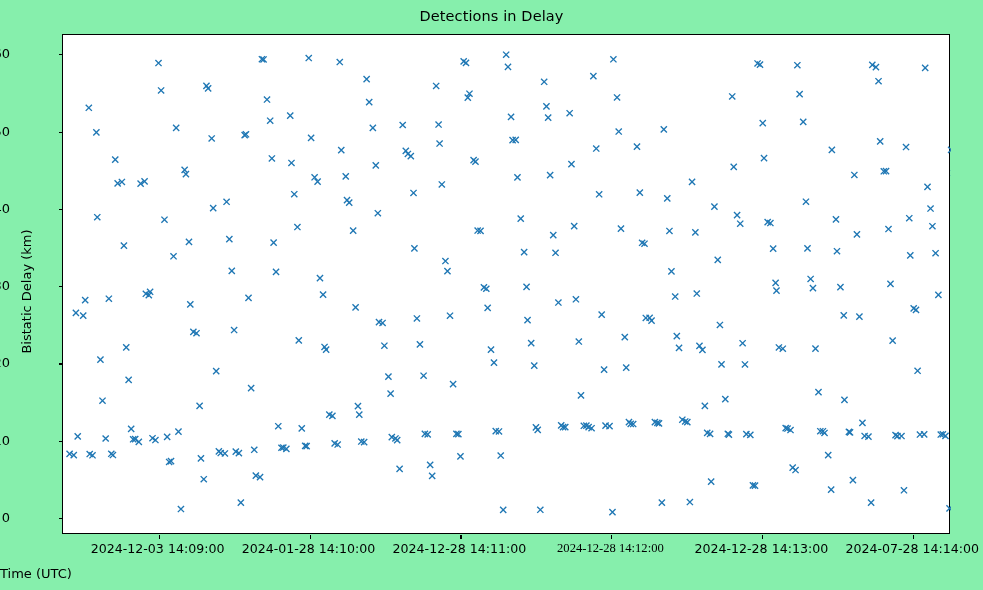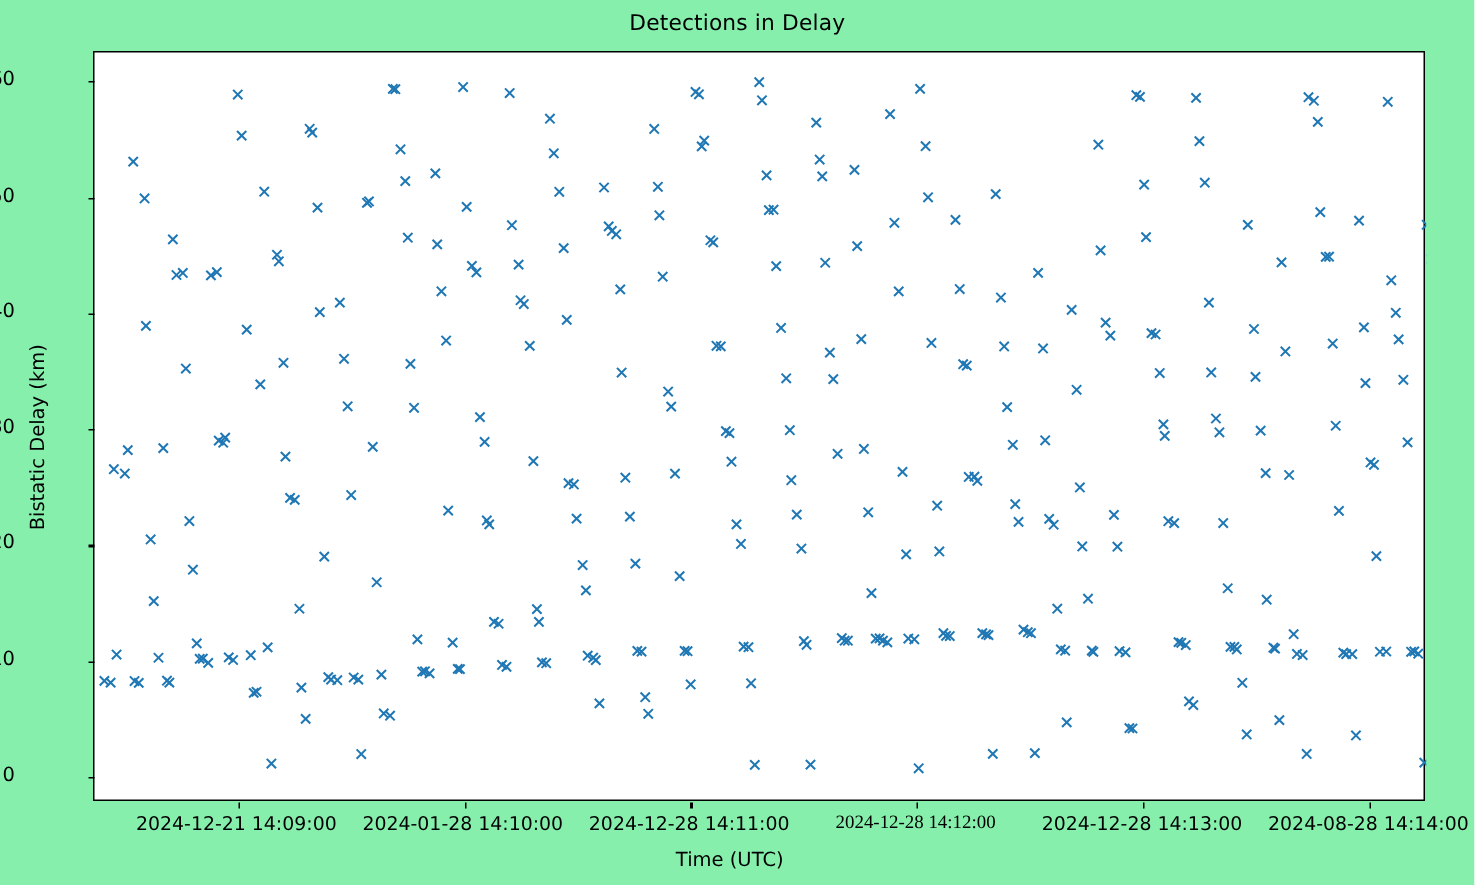--- a/index.html
+++ b/index.html
@@ -77,21 +77,21 @@
     font-size: 12.6px;
     color: #000000;
     white-space: nowrap;
     transform: translateX(-50%);
   }
   #xlabel {
     position: absolute;
     left: 0;
     top: 566px;
     width: 973px;
-    text-align: center;
+    text-align: left;
     font-size: 13px;
     color: #000000;
   }
   #ylabel {
     position: absolute;
     left: -124px;
     top: 284px;
     width: 300px;
     text-align: center;
     font-size: 13px;
@@ -489,23 +489,23 @@
   <div id="ytick-labels">
       <div class="ytick-label" style="top: 516.998px;">0</div>
       <div class="ytick-label" style="top: 439.719px;">10</div>
       <div class="ytick-label" style="top: 362.439px;">20</div>
       <div class="ytick-label" style="top: 285.159px;">30</div>
       <div class="ytick-label" style="top: 207.879px;">40</div>
       <div class="ytick-label" style="top: 130.6px;">50</div>
       <div class="ytick-label" style="top: 53.3199px;">60</div>
     </div>
   <div id="xtick-labels">
-      <div class="xtick-label" style="left: 157.592px;">2024-12-21 14:09:00</div>
+      <div class="xtick-label" style="left: 157.592px;">2024-12-03 14:09:00</div>
       <div class="xtick-label" style="left: 308.527px;">2024-01-28 14:10:00</div>
       <div class="xtick-label" style="left: 459.462px;">2024-12-28 14:11:00</div>
       <div class="xtick-label" style="left: 610.397px; font-family: Liberation Serif, serif;">2024-12-28 14:12:00</div>
       <div class="xtick-label" style="left: 761.331px; text-align: center;">2024-12-28 14:13:00</div>
-      <div class="xtick-label" style="left: 912.266px;">2024-08-28 14:14:00</div>
+      <div class="xtick-label" style="left: 912.266px;">2024-07-28 14:14:00</div>
     </div>
 
   <div id="xlabel">Time (UTC)</div>
 
 </div>
 
 </body></html>

